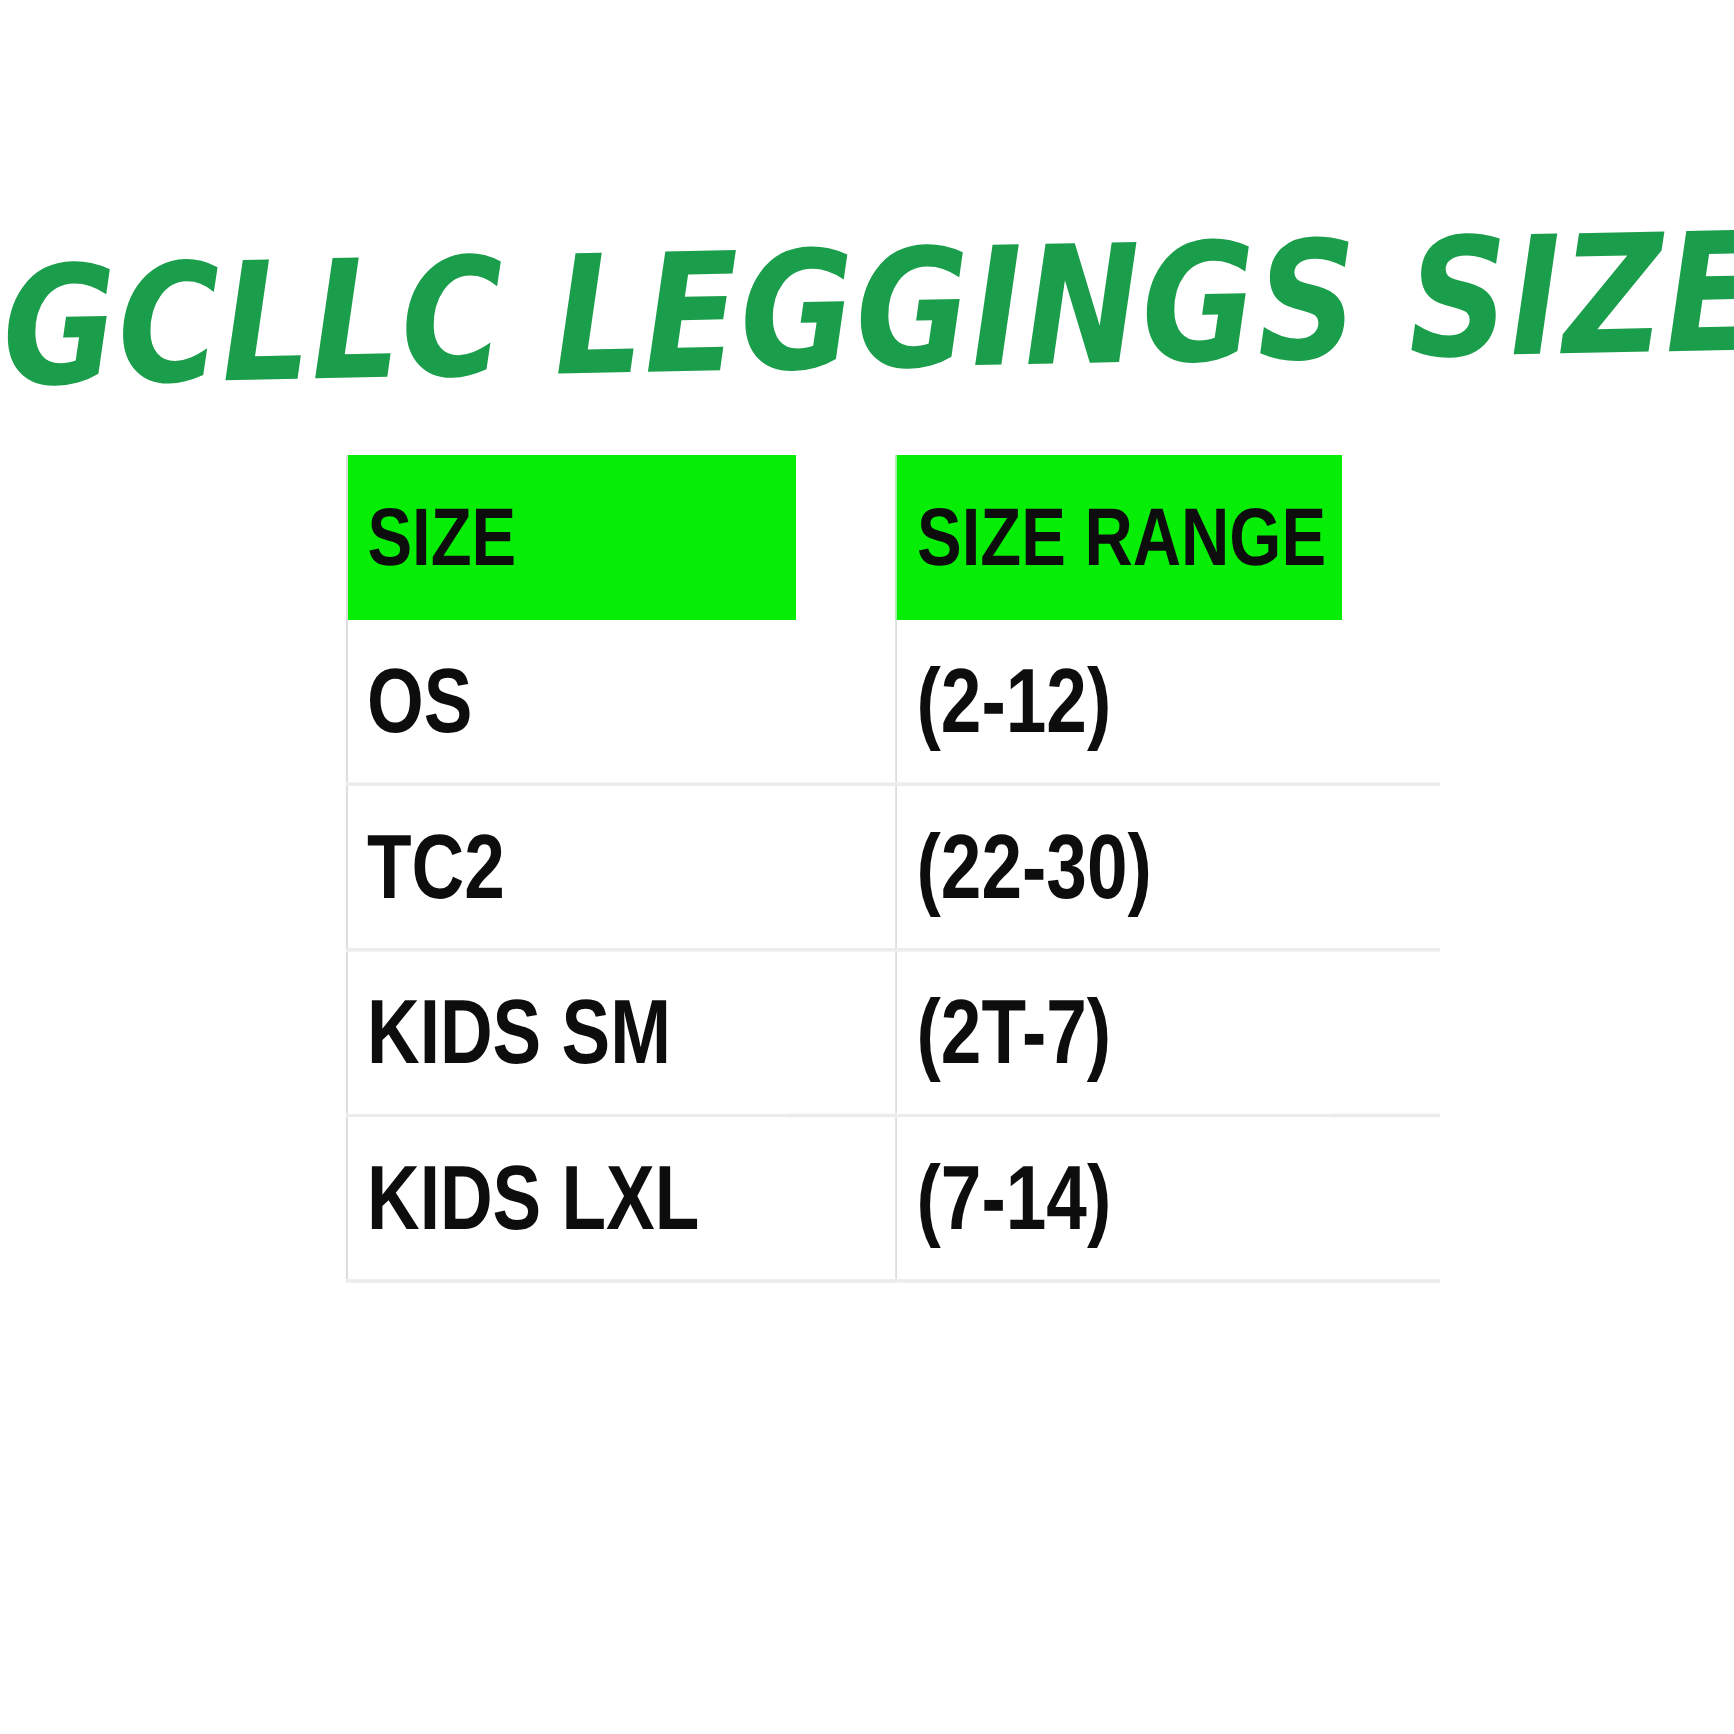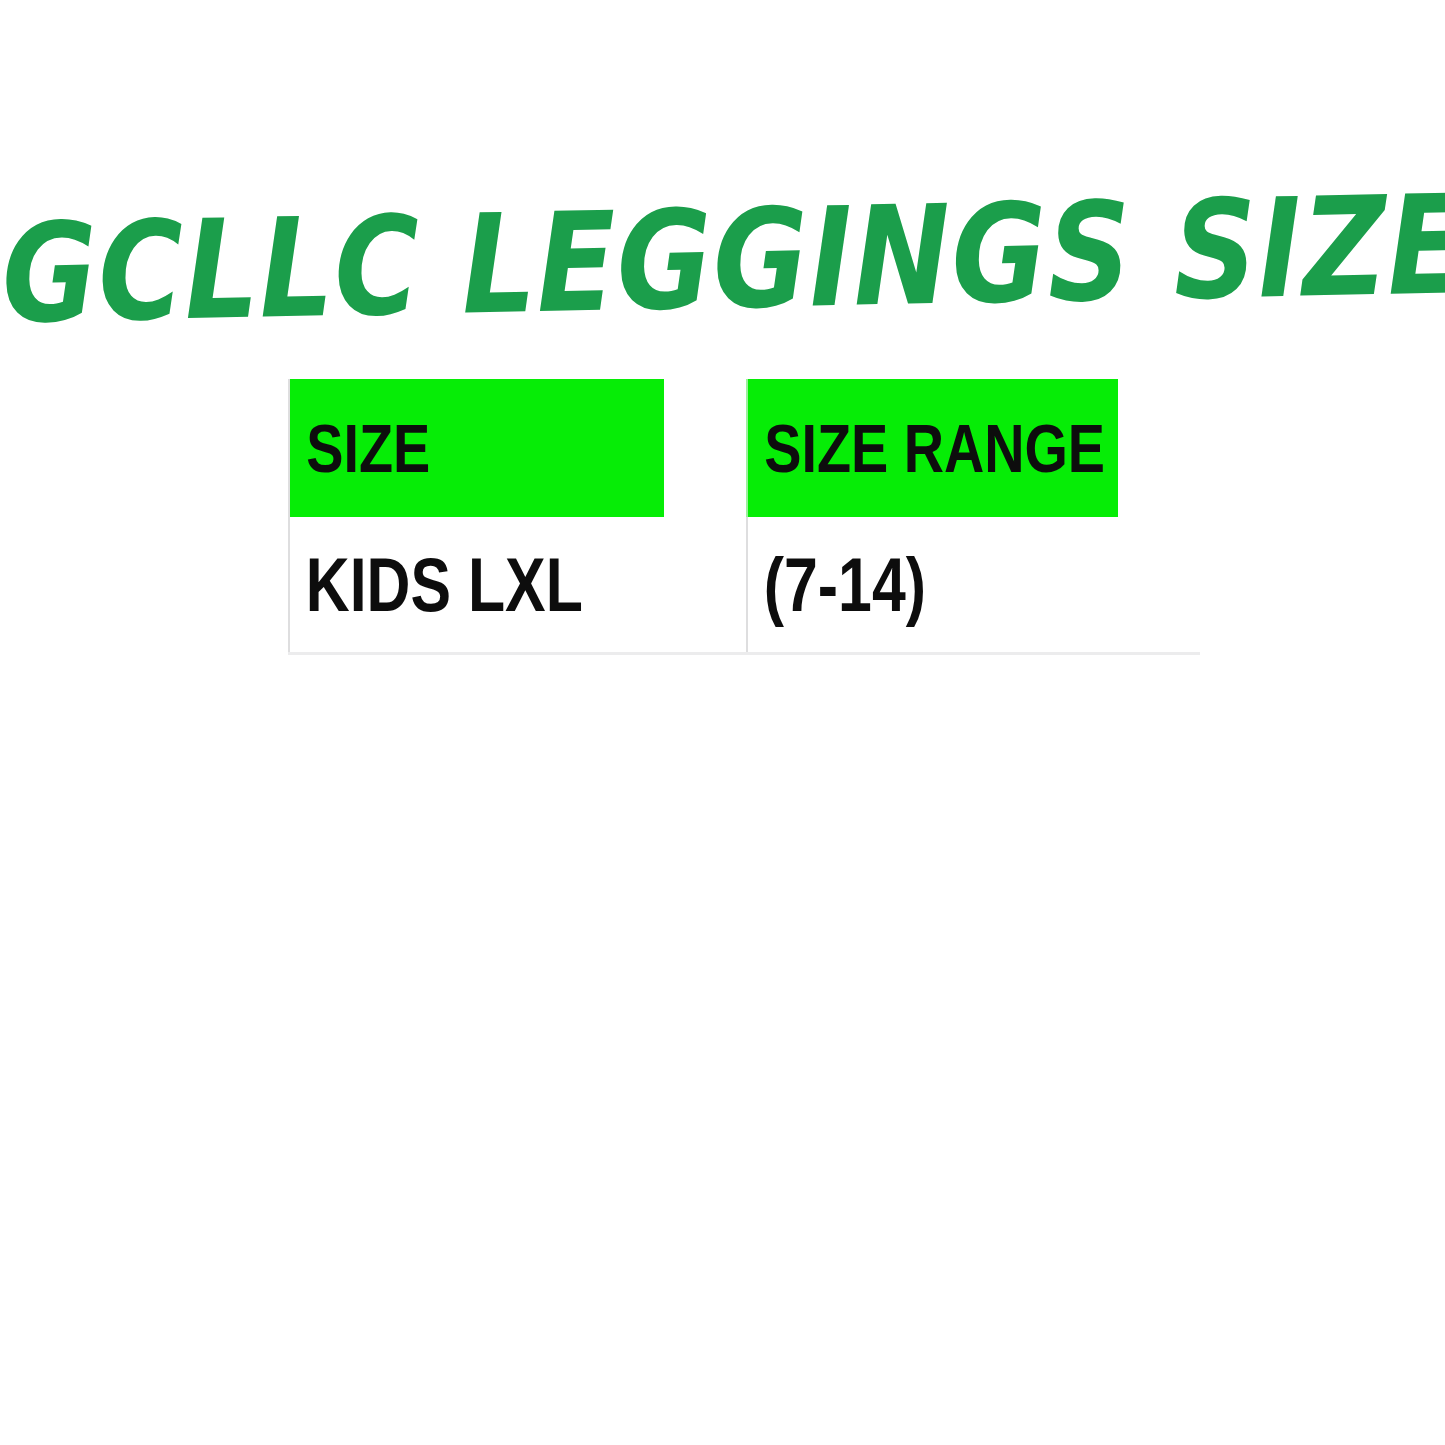--- a/index.html
+++ b/index.html
@@ -124,20 +124,44 @@
           <span class="cell-inner">SIZE</span>
         </th>
         <th>
           <span class="cell-inner">SIZE RANGE</span>
         </th>
       </tr>
     </thead>
     <tbody>
       <tr>
         <td>
+          <span class="cell-inner">OS</span>
+        </td>
+        <td>
+          <span class="cell-inner">(2-12)</span>
+        </td>
+      </tr>
+      <tr>
+        <td>
+          <span class="cell-inner">TC2</span>
+        </td>
+        <td>
+          <span class="cell-inner">(22-30)</span>
+        </td>
+      </tr>
+      <tr>
+        <td>
+          <span class="cell-inner">KIDS SM</span>
+        </td>
+        <td>
+          <span class="cell-inner">(2T-7)</span>
+        </td>
+      </tr>
+      <tr>
+        <td>
           <span class="cell-inner">KIDS LXL</span>
         </td>
         <td>
           <span class="cell-inner">(7-14)</span>
         </td>
       </tr>
 
     </tbody>
   </table>
 </div>

